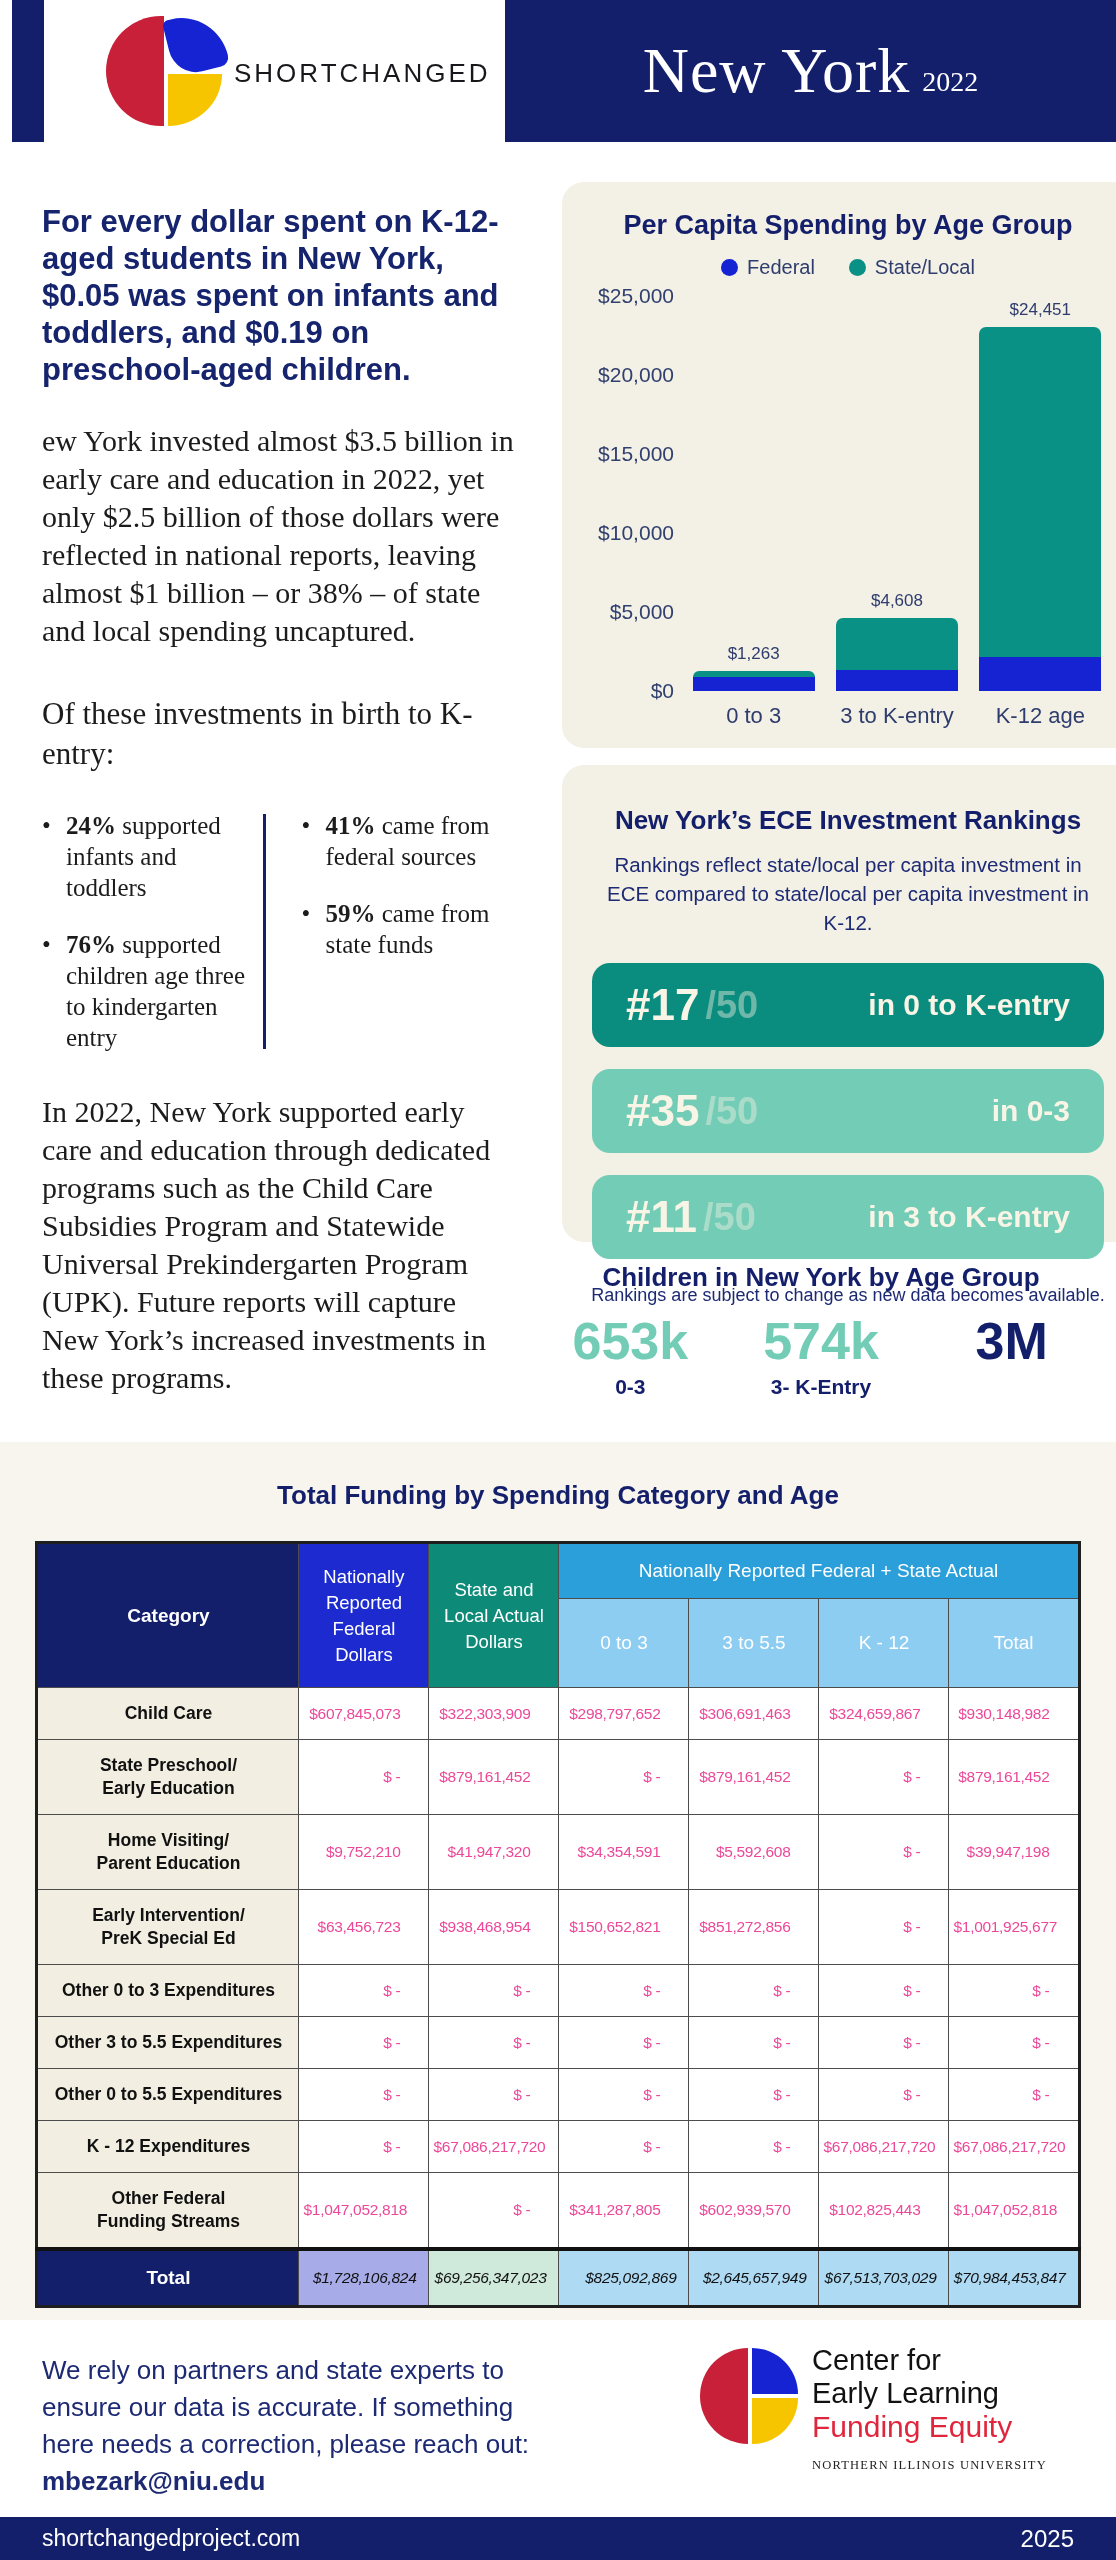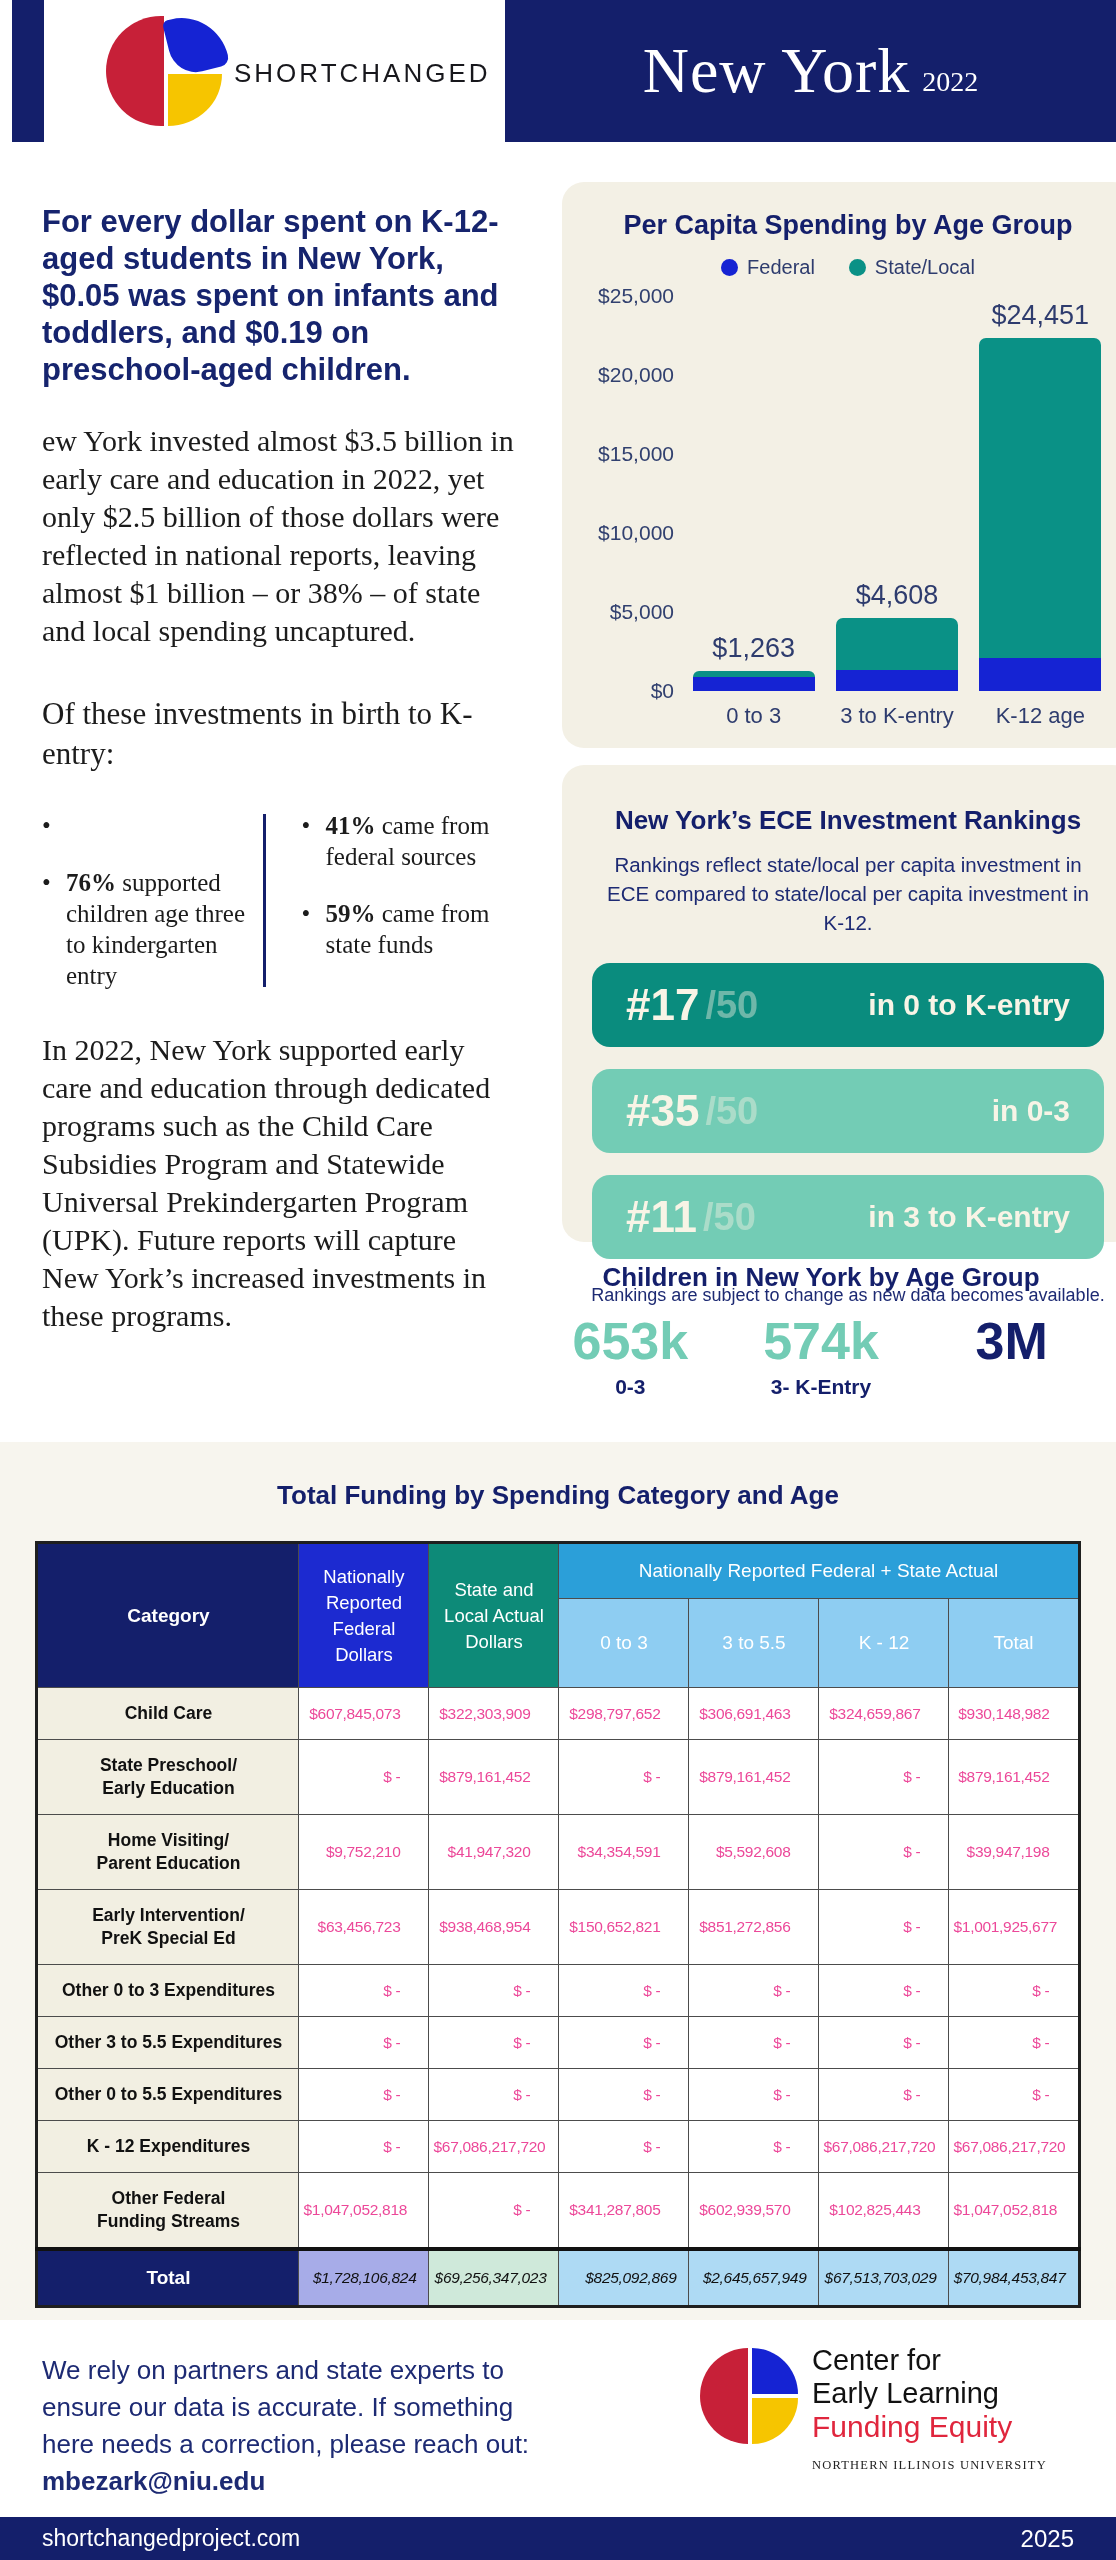--- a/index.html
+++ b/index.html
@@ -45,21 +45,21 @@
   
   .chart-title{text-align:center;font-size:27px;font-weight:700;color:#141f6b;padding-top:28px;}
   .legend{position:absolute;left:0;right:0;top:74px;display:flex;justify-content:center;gap:34px;}
   .leg-item{display:flex;align-items:center;gap:9px;font-size:20px;color:#2e3c6e;}
   .leg-dot{width:17px;height:17px;border-radius:50%;}
   .chart-plot{position:absolute;left:26px;right:22px;top:118px;height:391px;display:flex;}
   .yaxis{width:94px;position:relative;flex:none;}
   .ytick{position:absolute;right:8px;font-size:21px;color:#31406f;white-space:nowrap;}
   .chart-bars{flex:1;display:flex;align-items:flex-end;justify-content:space-around;}
   .bar-slot{width:122px;display:flex;flex-direction:column;justify-content:flex-end;align-items:stretch;position:relative;height:100%;}
-  .bar-value{text-align:center;font-size:27px;color:#2e3c6e;margin-bottom:7px;white-space:nowrap;}
+  .bar-value{text-align:center;font-size:17px;color:#2e3c6e;margin-bottom:7px;white-space:nowrap;}
   .seg-state{background:#0a9186;border-radius:7px 7px 0 0;}
   .seg-fed{background:#1523d3;}
   .bar-cat{position:absolute;left:-18px;right:-18px;bottom:-38px;text-align:center;font-size:22px;color:#2e3c6e;white-space:nowrap;}
 
   
   .rank-title{text-align:center;font-size:26px;font-weight:700;color:#141f6b;padding-top:40px;}
   .rank-sub{text-align:center;font-size:20.5px;line-height:29px;color:#1d2a73;margin:14px auto 0;width:500px;}
   .pills{display:flex;flex-direction:column;gap:22px;margin:26px 30px 0;}
   .pill{height:84px;border-radius:18px;display:flex;align-items:center;padding:0 34px;color:#f8f4e6;}
   .pill.dark{background:#0a8c7e;}
@@ -137,20 +137,21 @@
   </div>
 
   <div class="leftcol">
     <div class="lead"><span>For every dollar spent on K-12-aged students in New York, </span><b>$0.05 was spent on infants and toddlers, and $0.19 on preschool-aged children.</b></div>
     <p class="serif-p" id="para1">ew York invested almost $3.5 billion in early care and education in 2022, yet only $2.5 billion of those dollars were reflected in national reports, leaving almost $1 billion – or 38% – of state and local spending uncaptured.</p>
     <div class="invest-h">Of these investments in birth to K-entry:</div>
     <div class="bullets">
       <div class="bul-col">
           <div class="bullet">
             <span class="dot">•</span>
+            <span><b>24%</b> supported infants and toddlers</span>
           </div>
           <div class="bullet">
             <span class="dot">•</span>
             <span><b>76%</b> supported children age three to kindergarten entry</span>
           </div>
         </div>
       <div class="bul-divider"></div>
       <div class="bul-col right">
           <div class="bullet">
             <span class="dot">•</span>

